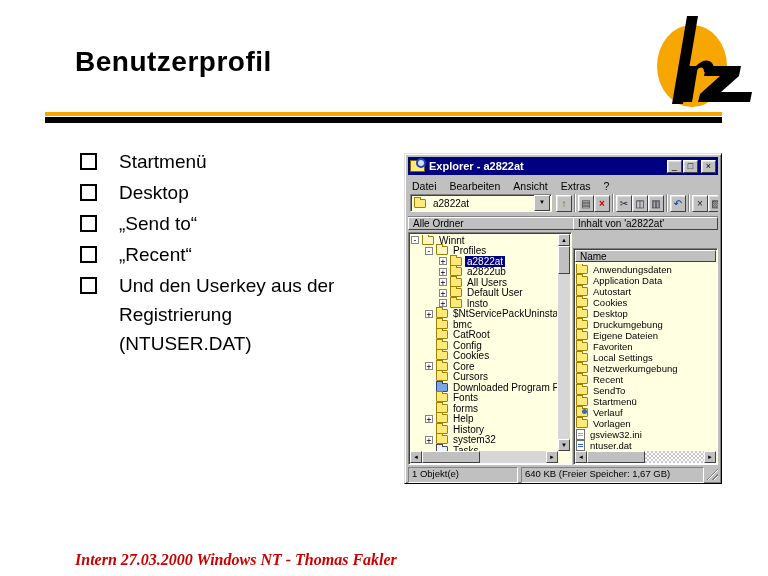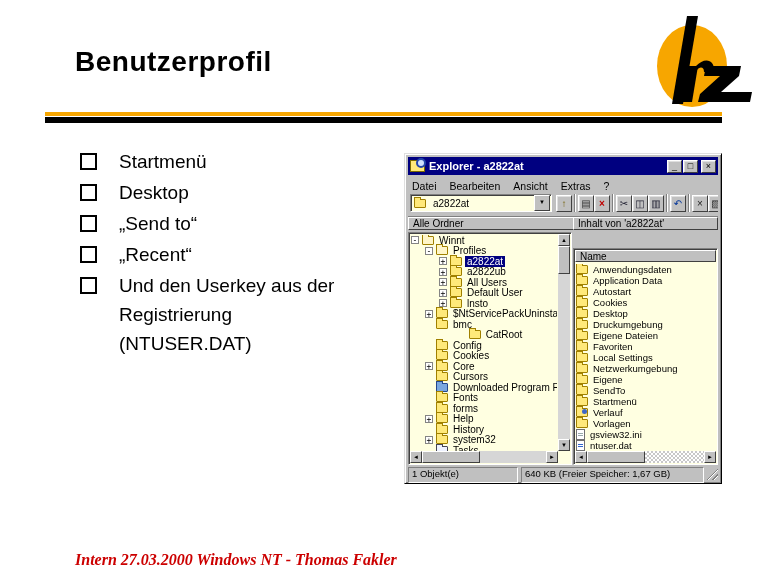--- a/index.html
+++ b/index.html
@@ -274,21 +274,21 @@
           <div class="trow" data-name="tree-item" data-icon="folder" style="margin-left: 14px;">
             <span class="expander" data-name="expander">+</span>
             <span class="fi" data-name="item-icon"></span>
             <span class="tlabel" data-name="tree-item-label">$NtServicePackUninstall$</span>
           </div>
           <div class="trow" data-name="tree-item" data-icon="folder" style="margin-left: 14px; align-items: center;">
             <span class="expander noexp" data-name="expander"></span>
             <span class="fi" data-name="item-icon"></span>
             <span class="tlabel" data-name="tree-item-label">bmc</span>
           </div>
-          <div class="trow" data-name="tree-item" data-icon="folder" style="margin-left: 14px; justify-content: center;">
+          <div class="trow" data-name="tree-item" data-icon="folder" style="margin-left: 14px;">
             <span class="expander noexp" data-name="expander"></span>
             <span class="fi" data-name="item-icon"></span>
             <span class="tlabel" data-name="tree-item-label">CatRoot</span>
           </div>
           <div class="trow" data-name="tree-item" data-icon="folder" style="margin-left: 14px;">
             <span class="expander noexp" data-name="expander"></span>
             <span class="fi" data-name="item-icon"></span>
             <span class="tlabel" data-name="tree-item-label">Config</span>
           </div>
           <div class="trow" data-name="tree-item" data-icon="folder" style="margin-left: 14px;">
@@ -393,21 +393,21 @@
           <div class="frow" data-name="file-item" data-icon="folder">
             <span class="fi" data-name="item-icon"></span>
             <span class="flabel" data-name="file-item-label">Local Settings</span>
           </div>
           <div class="frow" data-name="file-item" data-icon="folder">
             <span class="fi" data-name="item-icon"></span>
             <span class="flabel" data-name="file-item-label">Netzwerkumgebung</span>
           </div>
           <div class="frow" data-name="file-item" data-icon="folder">
             <span class="fi" data-name="item-icon"></span>
-            <span class="flabel" data-name="file-item-label">Eigene</span>
+            <span class="flabel" data-name="file-item-label">Recent</span>
           </div>
           <div class="frow" data-name="file-item" data-icon="folder">
             <span class="fi" data-name="item-icon"></span>
             <span class="flabel" data-name="file-item-label">SendTo</span>
           </div>
           <div class="frow" data-name="file-item" data-icon="folder">
             <span class="fi" data-name="item-icon"></span>
             <span class="flabel" data-name="file-item-label">Startmenü</span>
           </div>
           <div class="frow" data-name="file-item" data-icon="history">

